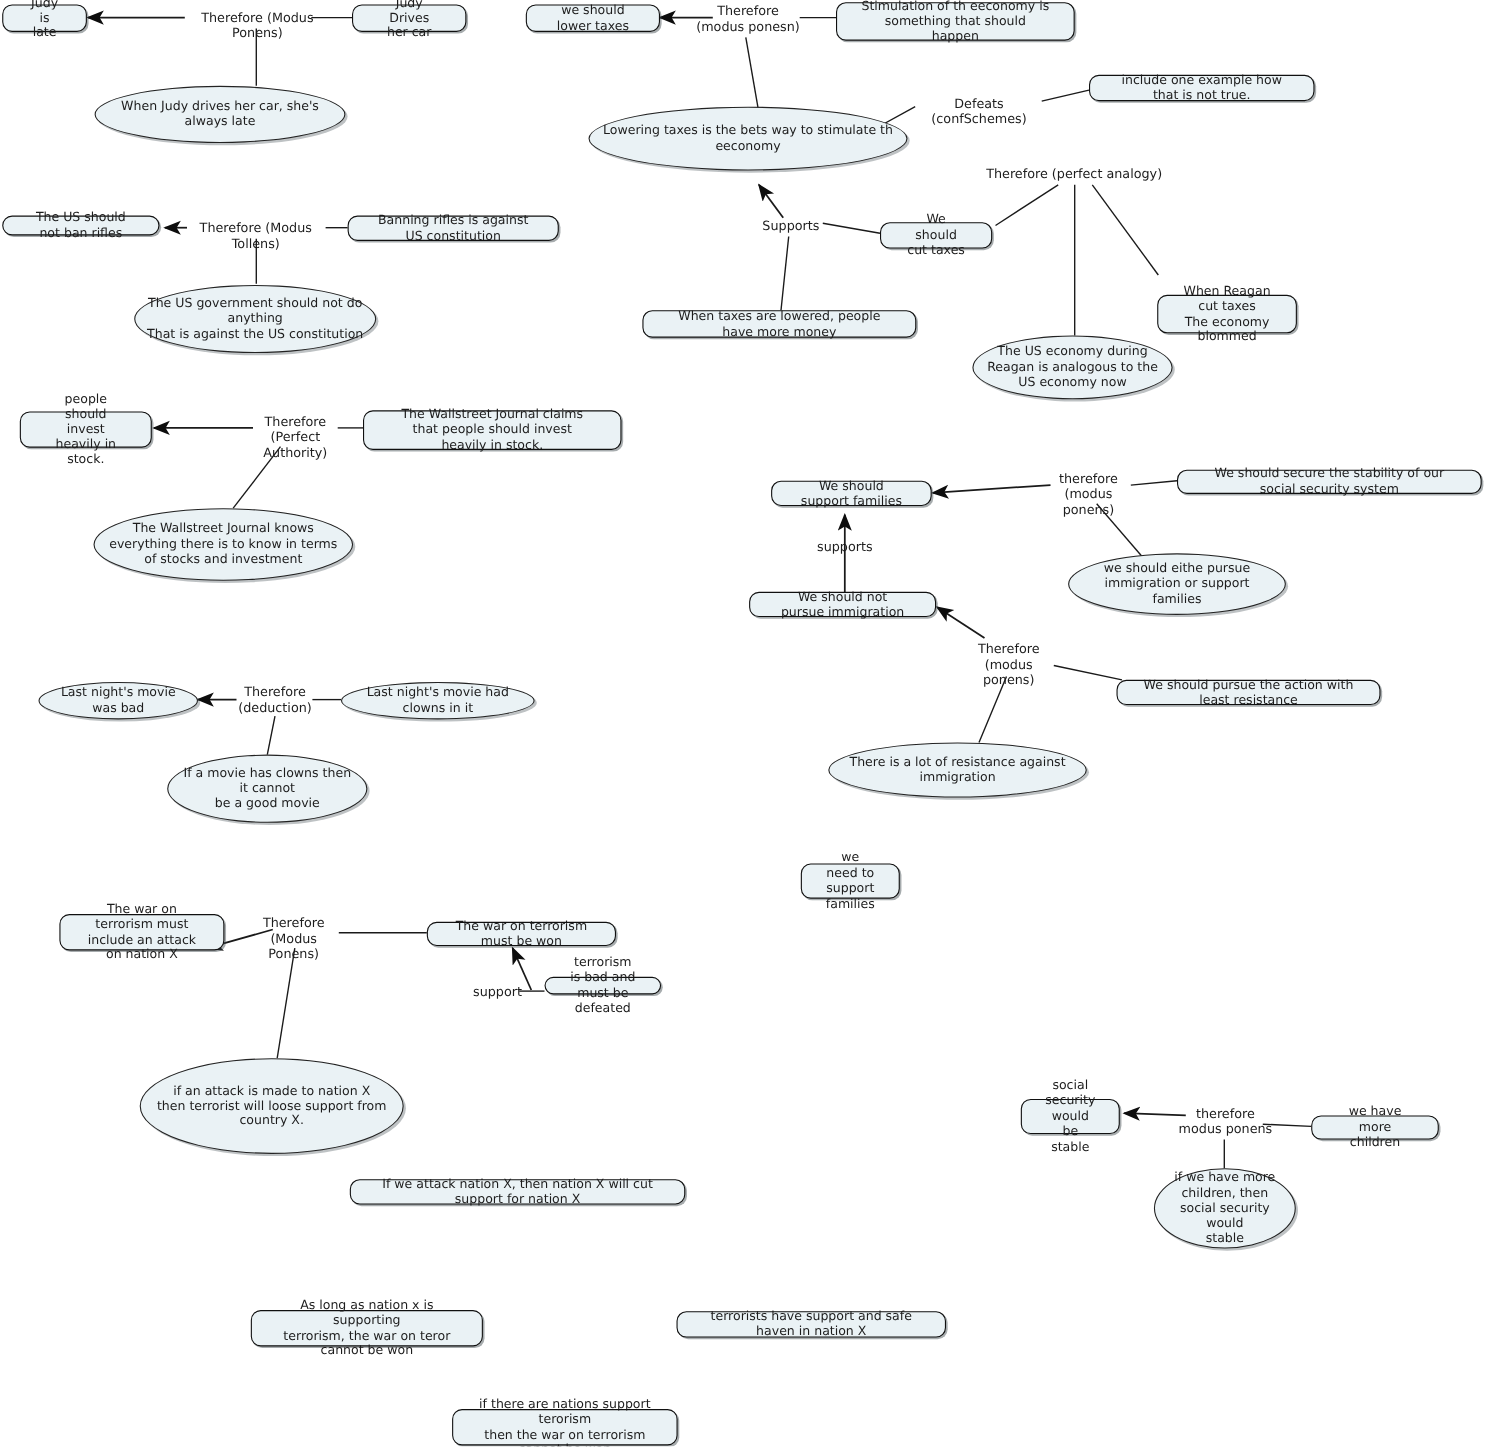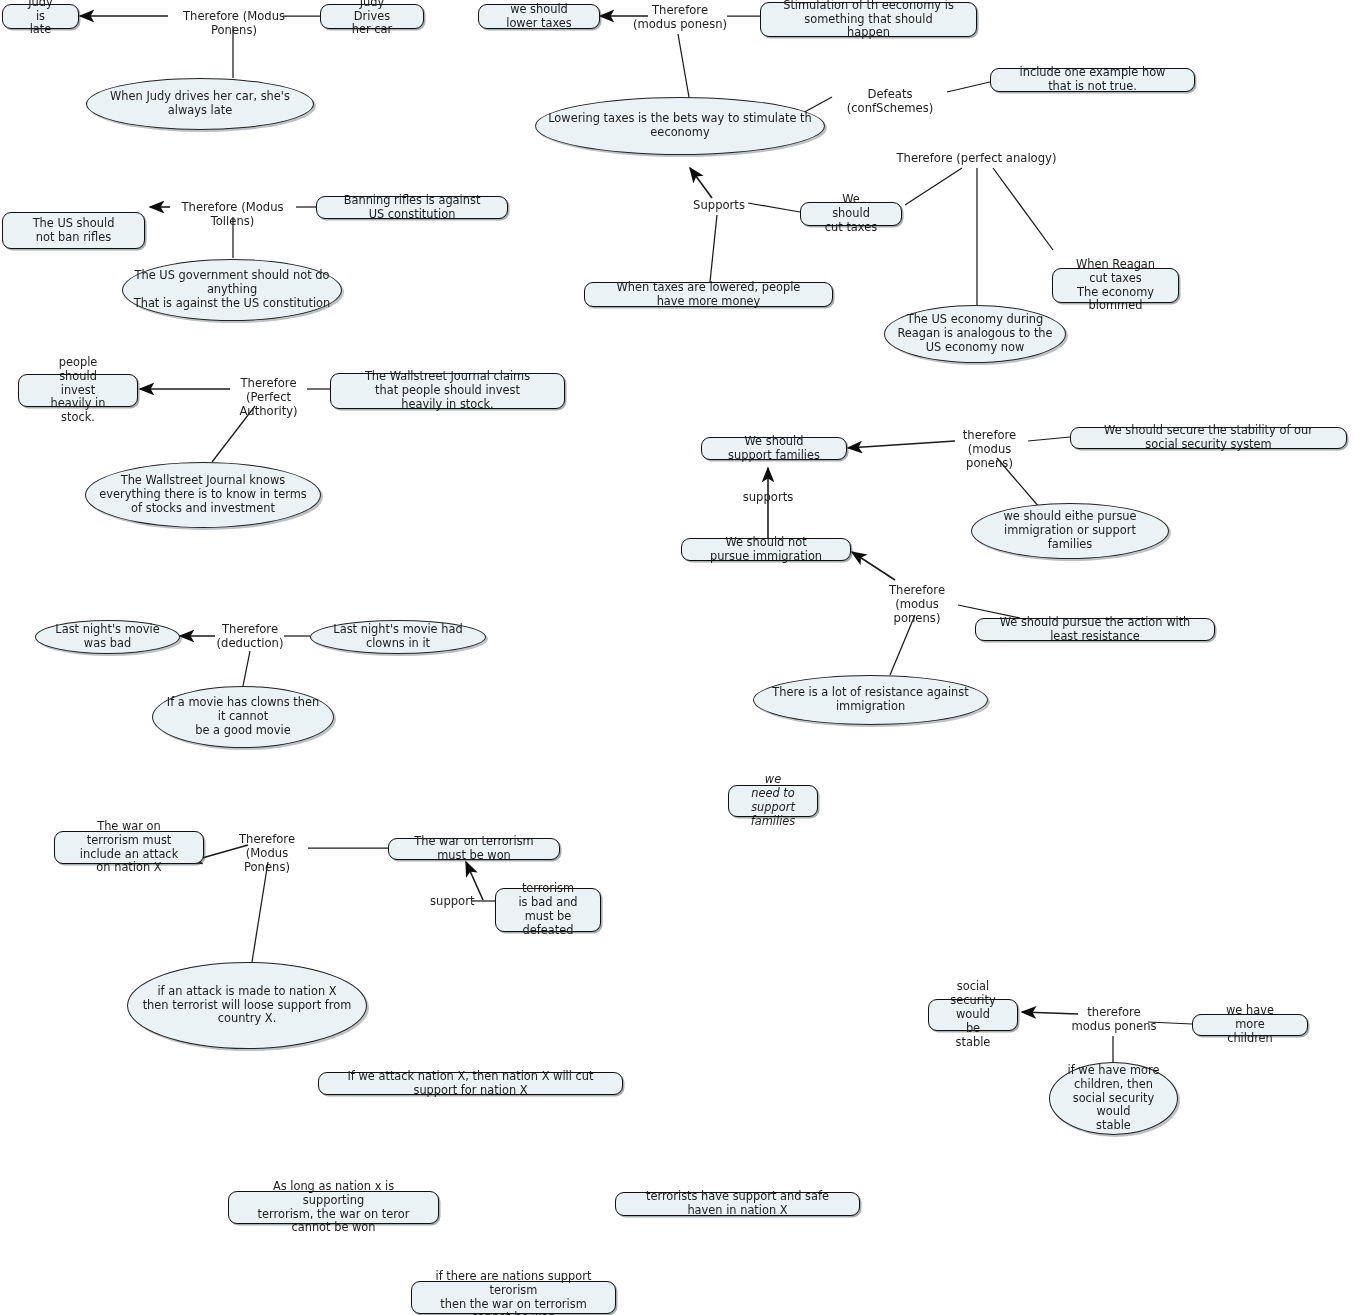--- a/index.html
+++ b/index.html
@@ -130,49 +130,49 @@
   <div class="node box" style="left:478px; top:4px; width:122px; height:25px;">we should lower taxes</div>
   <div class="node box" style="left:760px; top:2px; width:217px; height:35px;">Stimulation of th eeconomy is something that should happen</div>
   <div class="node box" style="left:990px; top:68px; width:205px; height:24px;">include one example how that is not true.</div>
   <div class="node ellipse" style="left:535px; top:97px; width:290px; height:58px;">Lowering taxes is the bets way to stimulate th eeconomy</div>
   <div class="node box" style="left:800px; top:202px; width:102px; height:24px;">We should cut taxes</div>
   <div class="node box" style="left:1052px; top:251px; width:127px; height:35px;margin-top:17px;">When Reagan cut taxes
 The economy blommed</div>
   <div class="node box" style="left:584px; top:282px; width:249px; height:25px;">When taxes are lowered, people have more money</div>
   <div class="node ellipse" style="left:884px; top:305px; width:182px; height:58px;">The US economy during Reagan is analogous to the US economy now</div>
 
-  <div class="node box" style="left:2px; top:196px; width:143px; height:37px;margin-top:16px;">The US should not ban rifles</div>
+  <div class="node box" style="left:2px; top:196px; width:143px; height:18px;">The US should not ban rifles</div>
   <div class="node box" style="left:316px; top:196px; width:192px; height:23px;">Banning rifles is against US constitution</div>
   <div class="node ellipse" style="left:122px; top:259px; width:220px; height:62px;">The US government should not do anything
 That is against the US constitution</div>
 
   <div class="node box" style="left:18px; top:374px; width:120px; height:33px;">people should
 invest heavily in stock.</div>
   <div class="node box" style="left:330px; top:373px; width:235px; height:36px;">The Wallstreet Journal claims that people should invest heavily in stock.</div>
   <div class="node ellipse" style="left:85px; top:462px; width:236px; height:66px;">The Wallstreet Journal knows everything there is to know in terms of stocks and investment</div>
 
   <div class="node box" style="left:701px; top:437px; width:146px; height:23px;">We should support families</div>
   <div class="node box" style="left:1070px; top:427px; width:277px; height:22px;">We should secure the stability of our social security system</div>
   <div class="node ellipse" style="left:971px; top:503px; width:198px; height:56px;">we should eithe pursue
 immigration or support families</div>
   <div class="node box" style="left:681px; top:538px; width:170px; height:23px;">We should not pursue immigration</div>
-  <div class="node box" style="left:975px; top:618px; width:240px; height:23px;">We should pursue the action with least resistance</div>
+  <div class="node box" style="left:1015px; top:618px; width:240px; height:23px;">We should pursue the action with least resistance</div>
   <div class="node ellipse" style="left:753px; top:675px; width:235px; height:50px;">There is a lot of resistance against immigration</div>
-  <div class="node box" style="left:728px; top:785px; width:90px; height:32px;font-style:italic;">we need to
+  <div class="node box" style="left:728px; top:785px; width:90px; height:32px;">we need to
 support families</div>
 
   <div class="node ellipse" style="left:35px; top:620px; width:145px; height:34px;">Last night's movie was bad</div>
   <div class="node ellipse" style="left:310px; top:620px; width:176px; height:34px;">Last night's movie had clowns in it</div>
   <div class="node ellipse" style="left:152px; top:686px; width:182px; height:62px;">If a movie has clowns then it cannot
 be a good movie</div>
 
   <div class="node box" style="left:38px; top:831px; width:150px; height:33px;margin-left:16px;">The war on terrorism must
 include an attack on nation X</div>
   <div class="node box" style="left:388px; top:838px; width:172px; height:22px;">The war on terrorism must be won</div>
-  <div class="node box" style="left:495px; top:888px; width:106px; height:44px;">terrorism is bad and
+  <div class="node box" style="left:495px; top:888px; width:106px; height:16px;">terrorism is bad and
 must be defeated</div>
   <div class="node ellipse" style="left:127px; top:962px; width:240px; height:87px;">if an attack is made to nation X
 then terrorist will loose support from country X.</div>
   <div class="node box" style="left:318px; top:1072px; width:305px; height:23px;">If we attack nation X, then nation X will cut support for nation X</div>
 
   <div class="node box" style="left:928px; top:999px; width:90px; height:32px;">social security
 would be stable</div>
   <div class="node box" style="left:1192px; top:1014px; width:116px; height:22px;text-align:center;">we have more children</div>
   <div class="node ellipse" style="left:1049px; top:1062px; width:129px; height:73px;">if we have more
 children, then

